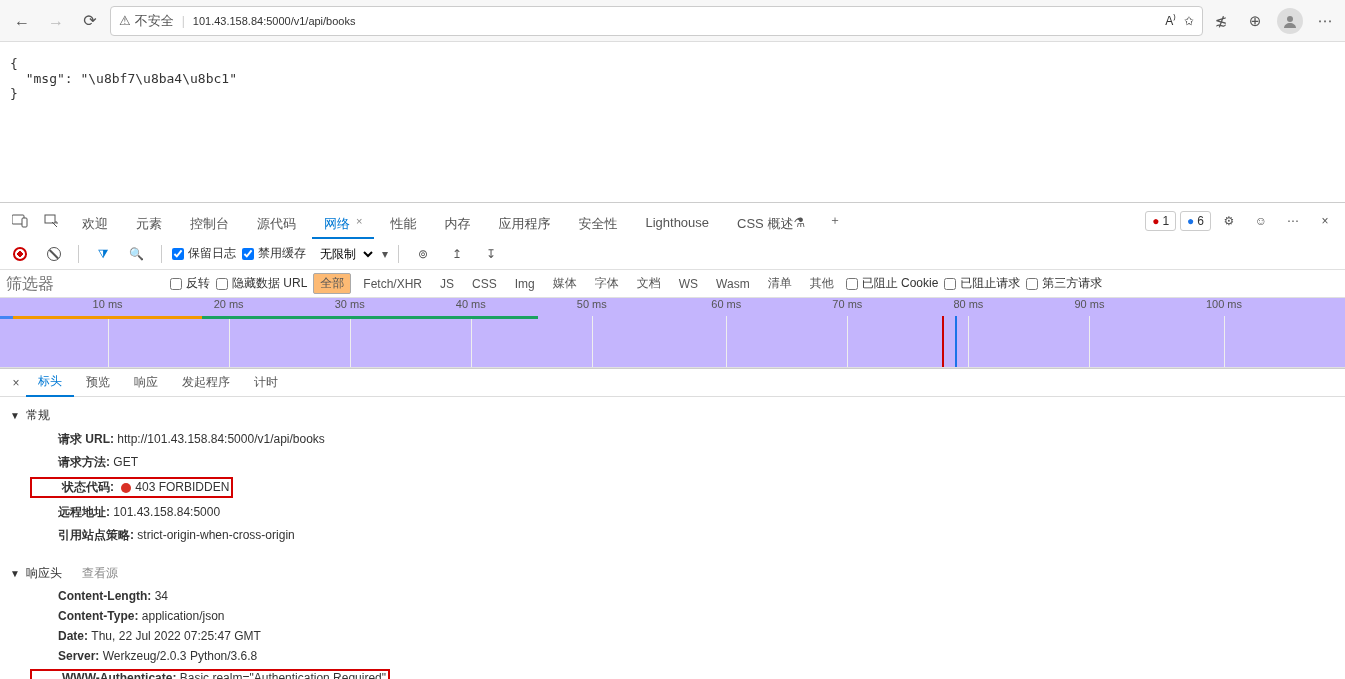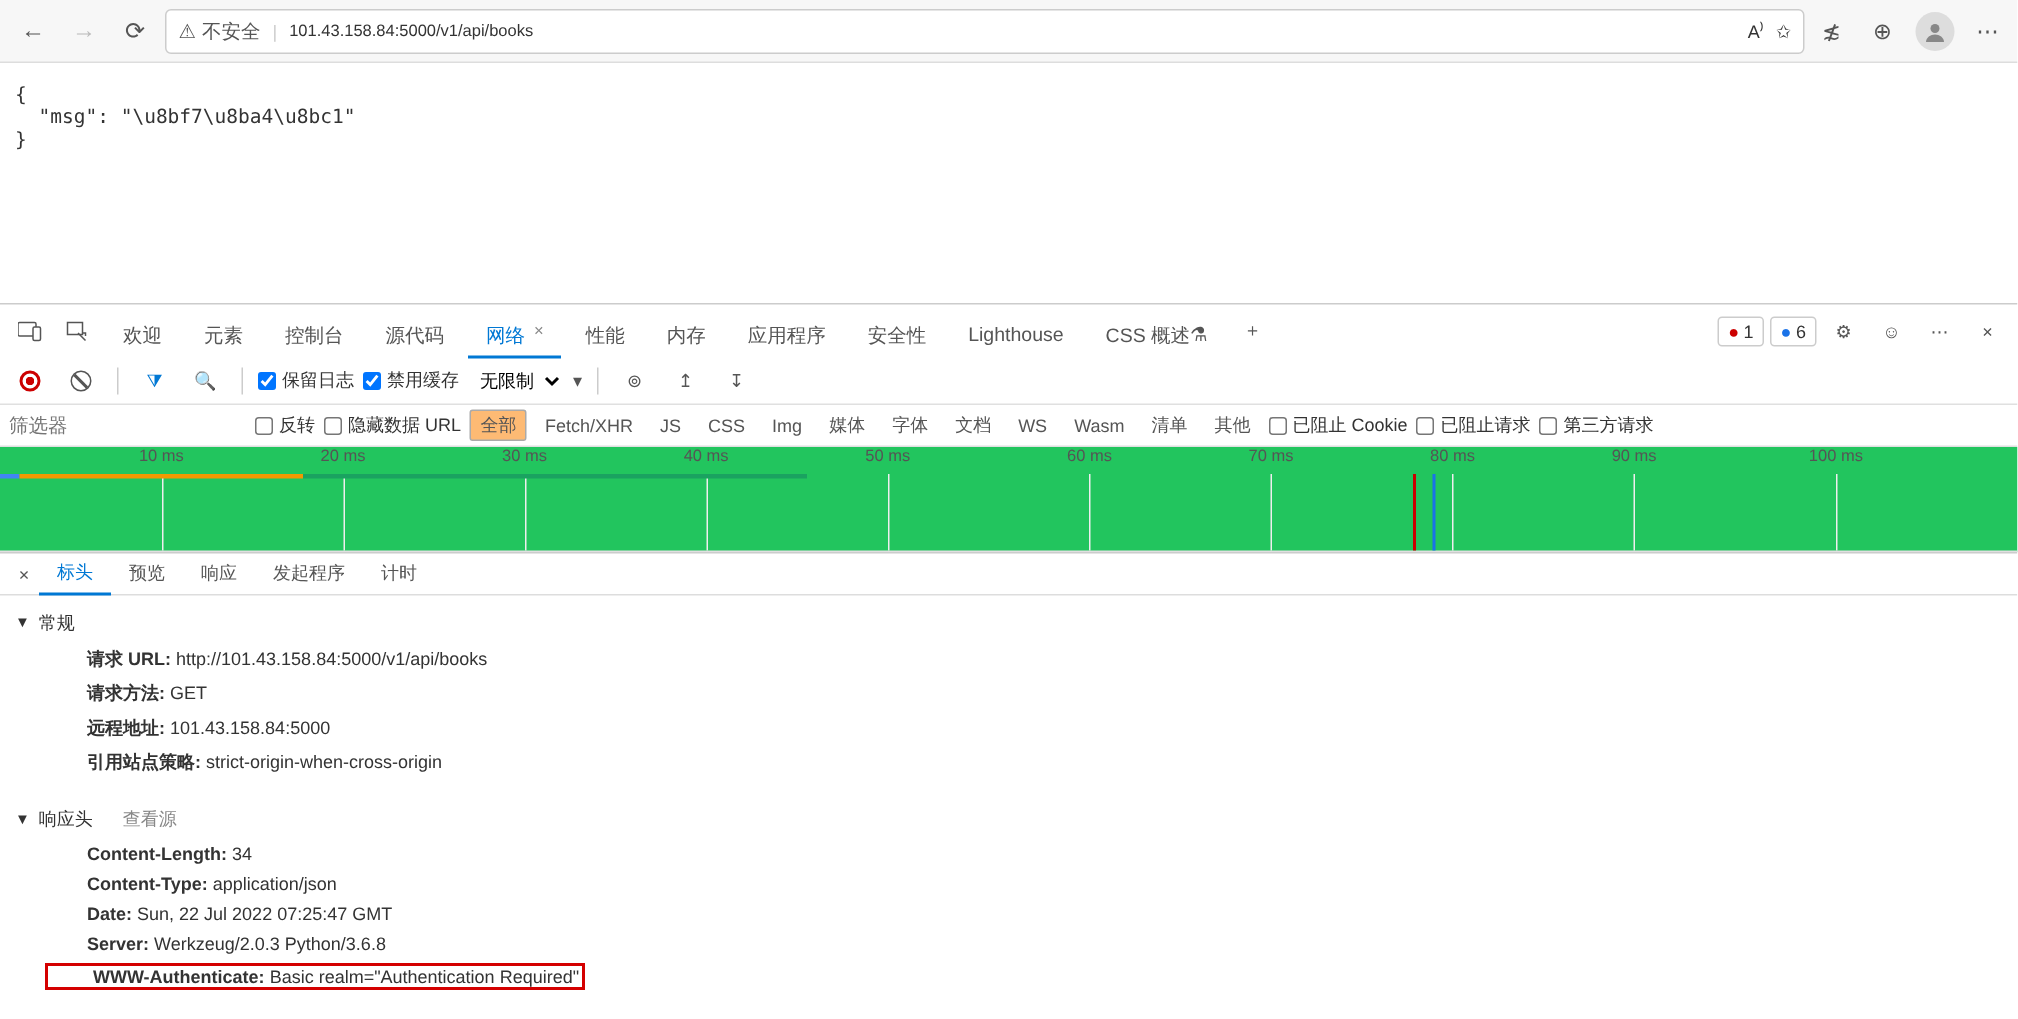--- a/index.html
+++ b/index.html
@@ -38,27 +38,27 @@
 .block-circle { width: 14px; height: 14px; border: 1.5px solid #555; border-radius: 50%; position: relative; }
 .block-circle::after { content:""; position:absolute; width:100%; height:1.5px; background:#555; top:50%; transform:translateY(-50%) rotate(45deg); }
 .filter-icon { color: #0078d4; }
 .sub-sep { width:1px; height:18px; background:#ccc; margin:0 4px; }
 .chk { display:flex; align-items:center; gap:4px; cursor:pointer; font-size:12px; }
 .chk input { width:12px; height:12px; }
 .throttle-sel { border:none; background:none; padding:0 4px; font-size:12px; }
 
 
 .dt-filter { height: 28px; border-bottom: 1px solid #e0e0e0; display: flex; align-items: center; padding: 0 6px; gap: 6px; font-size: 12px; }
-.filter-input { border: none; outline: none; font-size: 13px; color: #888; width: 120px; }
+.filter-input { border: none; outline: none; font-size: 16px; color: #888; width: 120px; }
 .type-label { padding: 1px 6px; cursor: pointer; color: #555; }
 .type-label.active { background: #fdba74; border: 1px solid #aaa; border-radius: 2px; }
 .filter-spacer { width: 32px; }
 
 
-.timeline { height: 70px; border-bottom: 1px solid #e0e0e0; position: relative; background:#22c55e; }
+.timeline { height: 70px; border-bottom: 1px solid #e0e0e0; position: relative; background:#c4b5fd; }
 .tl-ticks { height: 18px; position: relative; }
 .tl-tick { position: absolute; top: 0; font-size: 11px; color: #555; transform: translateX(-50%); }
 .tl-bars { position: absolute; top: 18px; left: 0; height: 4px; width: 100%; }
 .bar-blue { position:absolute; height:3px; background:#4285f4; }
 .bar-orange { position:absolute; height:3px; background:#f29900; }
 .bar-teal { position:absolute; height:3px; background:#1aa260; }
 .tl-grid { position:absolute; top:18px; left:0; right:0; bottom:0;}
 .tl-grid-line { position:absolute; top:0; bottom:0; width:1px; background:#eee; }
 .tl-marker { position:absolute; top:18px; bottom:0; width:2px; }
 .marker-red { background:#c00; }
@@ -297,29 +297,30 @@
       <div class="detail-tab">计时</div>
     </div>
 
     <div class="headers-body">
       <div class="sect-head">
           <span class="tri">▼</span>
           <span>常规</span>
         </div>
       <div class="kv"><b>请求 URL:</b> <span class="mono">http://101.43.158.84:5000/v1/api/books</span></div>
       <div class="kv"><b>请求方法:</b> <span class="mono">GET</span></div>
+      <div class="kv"><span class="red-box"><b>状态代码:</b> <span class="status-dot"></span><span class="mono">403 FORBIDDEN</span></span></div>
       <div class="kv"><b>远程地址:</b> <span class="mono">101.43.158.84:5000</span></div>
       <div class="kv"><b>引用站点策略:</b> <span class="mono">strict-origin-when-cross-origin</span></div>
 
       <div style="height:14px"></div>
       <div class="sect-head">
           <span class="tri">▼</span>
           <span>响应头</span>
           <span class="view-source">查看源</span>
         </div>
       <div class="kv"><b>Content-Length:</b> <span class="mono">34</span></div>
       <div class="kv"><b>Content-Type:</b> <span class="mono">application/json</span></div>
-      <div class="kv"><b>Date:</b> <span class="mono">Sun, 22 Jul 2022 07:25:47 GMT</span></div>
+      <div class="kv"><b>Date:</b> <span class="mono">Thu, 22 Jul 2022 07:25:47 GMT</span></div>
       <div class="kv"><b>Server:</b> <span class="mono">Werkzeug/2.0.3 Python/3.6.8</span></div>
       <div class="kv"><span class="red-box"><b>WWW-Authenticate:</b> <span class="mono">Basic realm="Authentication Required"</span></span></div>
     </div>
   </div>
 </div>
 
 </body></html>

